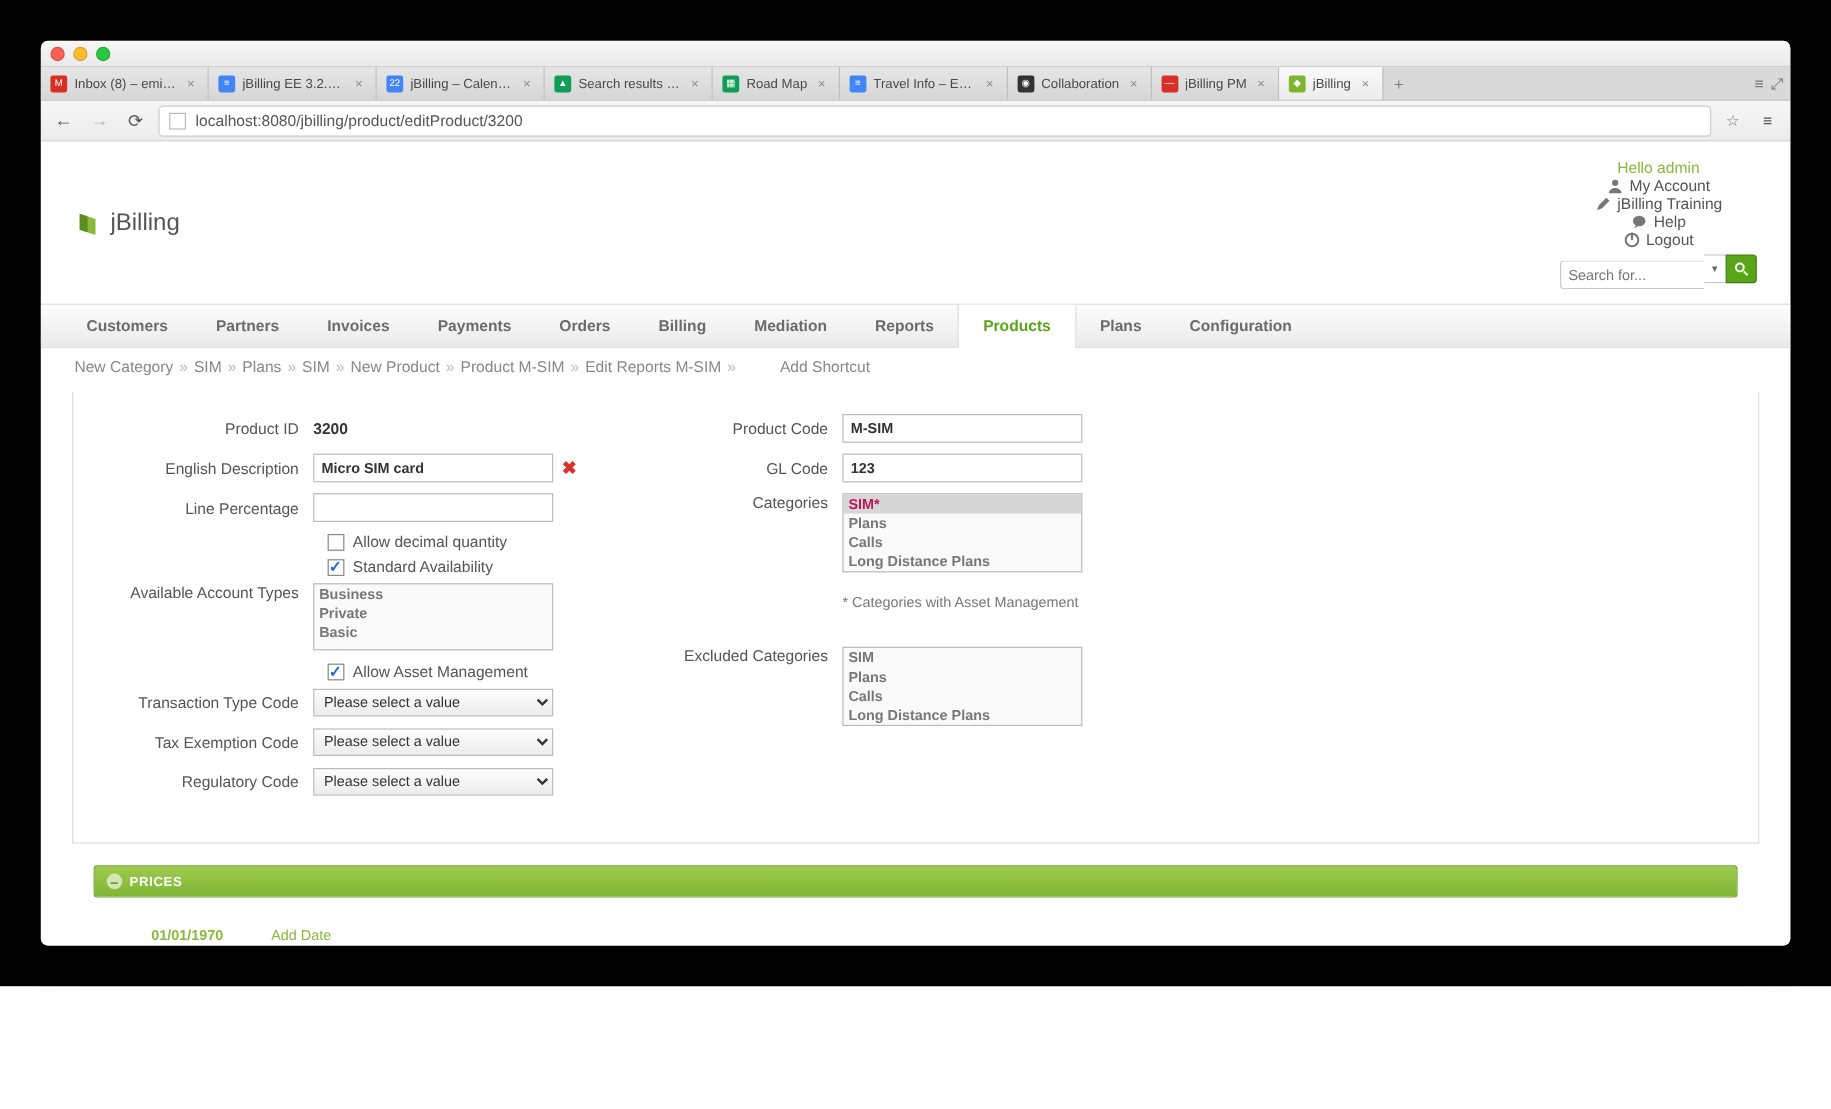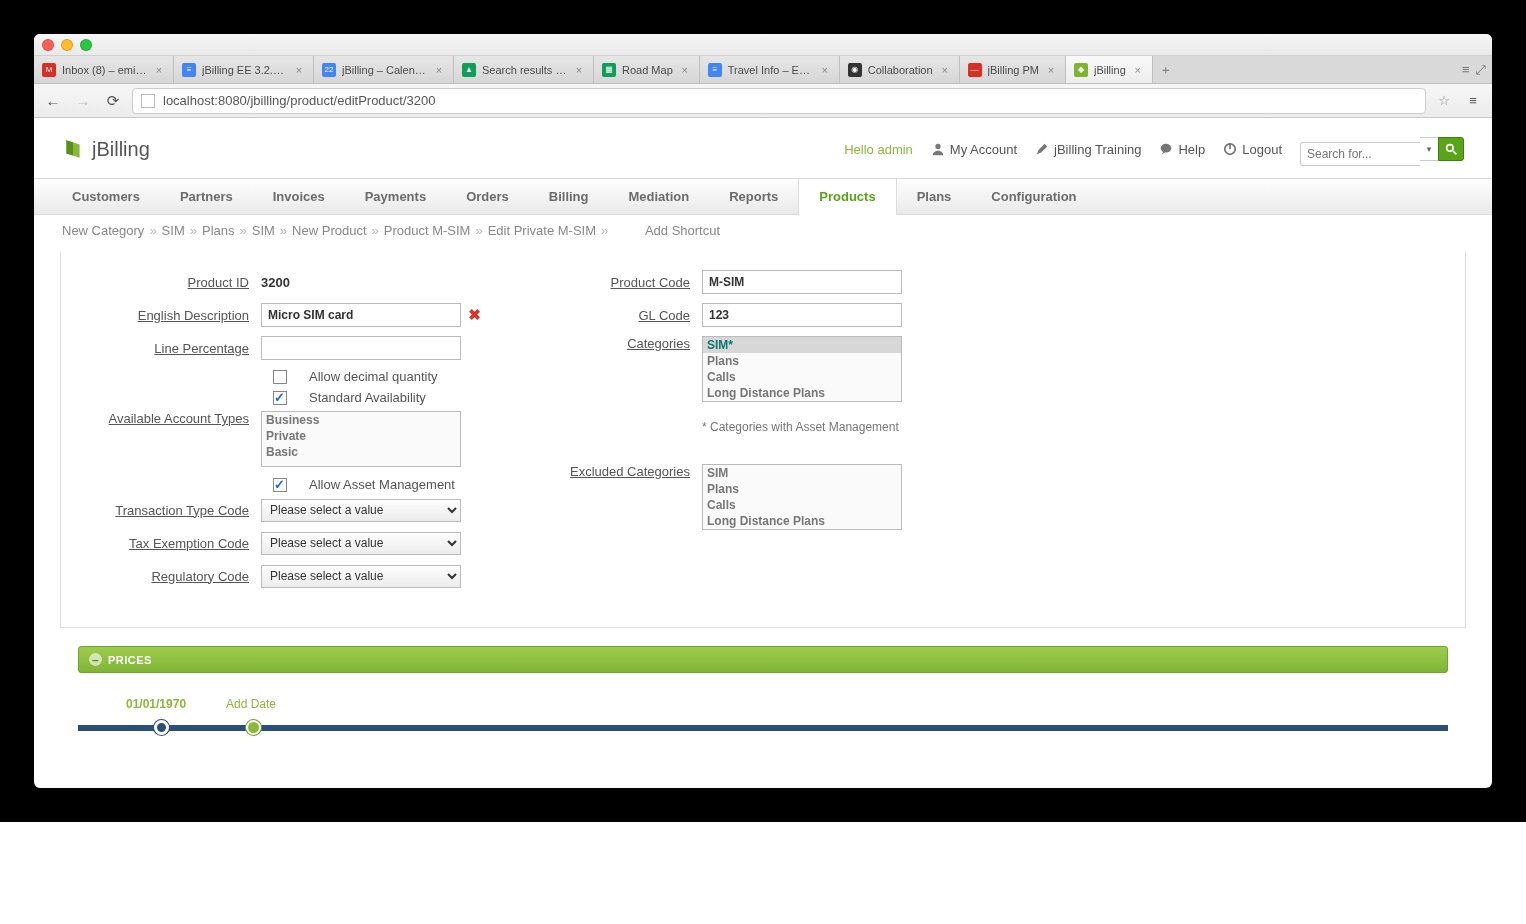--- a/index.html
+++ b/index.html
@@ -25,21 +25,21 @@
   .tb-btn.disabled{ color:#bbb; }
   .urlbox{ flex:1; display:flex; align-items:center; gap:8px; background:#fff; border:1px solid #ccc; border-radius:4px; height:26px; padding:0 8px; font-size:13px; color:#555;}
   .urlbox .page-icon{ width:14px; height:14px; border:1px solid #bbb; background:#fff;}
   .star{ width:20px; text-align:center; color:#888; }
   .menu{ width:22px; height:22px; display:flex; align-items:center; justify-content:center; color:#555;}
   
   .app{ background:#fff;}
   .app-header{ display:flex; align-items:center; padding:14px 28px 12px 28px; }
   .brand{ display:flex; align-items:center; gap:8px; color:#555; font-size:20px;}
   .brand .logo{ width:22px; height:22px; }
-  .header-right{ margin-left:auto; display:flex; align-items:center; gap:18px; font-size:13px;}
+  .header-right{ margin-left:auto; display:flex; align-items:center; font-size:13px;flex-direction:column;}
   .hello{ color:#8bb83b; }
   .hlink{ display:flex; align-items:center; gap:5px; color:#555; cursor:pointer;}
   .hlink .ic{ width:14px; height:14px; }
   .searchbox{ display:flex; align-items:center;}
   .searchbox input{ width:120px; height:24px; border:1px solid #ccc; border-right:none; border-radius:3px 0 0 3px; padding:0 6px; font-size:12px; color:#888;margin-top:10px;}
   .searchbox .dd{ width:18px; height:24px; border:1px solid #ccc; border-left:none; border-right:none; display:flex; align-items:center; justify-content:center; font-size:9px; color:#666;}
   .searchbox .go{ width:26px; height:24px; background:#58a618; border:1px solid #3f7d11; border-radius:0 3px 3px 0; display:flex; align-items:center; justify-content:center; color:#fff;}
   
   .mainnav{ border-top:1px solid #dcdcdc; border-bottom:1px solid #dcdcdc; background:linear-gradient(#fdfdfd 0%, #f3f3f3 55%, #e9e9e9 100%);}
   .mainnav ul{ list-style:none; display:flex; padding:0 18px;text-align:center;}
@@ -52,31 +52,31 @@
   .crumbs .shortcut{ margin-left:28px; color:#888;}
   
   .panel{ margin:6px 26px 0 26px; }
   .panel-hd{ background:linear-gradient(#9ecb4d,#7fb536); color:#fff; font-size:11px; font-weight:bold; letter-spacing:.5px; padding:6px 10px; border:1px solid #6fa52a; border-radius:3px 3px 0 0; display:flex; align-items:center; gap:6px;}
   .collapse-ic{ width:13px; height:13px; border-radius:50%; background:rgba(255,255,255,.6); display:inline-flex; align-items:center; justify-content:center; color:#5a8f20; font-size:12px; line-height:1;}
   .panel-body{ background:#fff; border:1px solid #dcdcdc; border-top:none; padding:18px 0 30px 0;}
   
   .form{ display:flex; gap:70px; padding:0 40px;}
   .col{ flex:0 0 auto;}
   .row{ display:flex; align-items:center; margin-bottom:9px; min-height:24px;}
-  .lbl{ width:160px; text-align:right; padding-right:12px; font-size:13px; color:#555;text-decoration:underline;}
+  .lbl{ width:160px; text-align:right; padding-right:12px; font-size:13px; color:#555;}
   .col2 .lbl{ width:150px;}
   .val-static{ font-weight:bold; color:#333;}
   .txt{ width:200px; height:24px; border:1px solid #bbb; padding:0 6px; font-size:12px; color:#333;}
   .txt-wide{ width:200px;}
   .sel{ width:200px; height:23px; border:1px solid #bbb; background:linear-gradient(#fdfdfd,#ececec); font-size:12px; color:#333; padding:0 4px;}
   .multi{ width:200px; border:1px solid #bbb; background:#fafafa; font-size:12px; color:#777;}
   .multi div{ padding:1px 4px; font-weight:bold;}
   .multi.scroll{ height:56px; overflow-y:auto;}
-  .multi .sel-item{ background:#d7d7d7; color:#0f766e;}
-  .chk-row{ display:flex; align-items:center; gap:22px; padding-left:172px; margin:6px 0;}
+  .multi .sel-item{ background:#d7d7d7; color:#be185d;}
+  .chk-row{ display:flex; align-items:center; gap:7px; padding-left:172px; margin:6px 0;}
   .chk{ width:14px; height:14px; border:1px solid #888; background:#fff; position:relative; cursor:pointer;}
   .chk.checked::after{ content:"✓"; position:absolute; top:-2px; left:0; font-size:13px; color:#1e6bd6; font-weight:bold;}
   .helper{ font-size:12px; color:#777; padding-left:162px; margin-top:4px;}
   .ic-add{ width:15px; height:15px; border-radius:50%; background:#58a618; display:inline-flex; align-items:center; justify-content:center; color:#fff; font-size:12px; margin-left:6px; cursor:pointer; border:1px solid #3f7d11;}
   .ic-del{ width:15px; height:15px; display:inline-flex; align-items:center; justify-content:center; color:#d9332a; font-size:15px; margin-left:6px; cursor:pointer; font-weight:bold;}
   
   .prices{ margin:18px 44px 0 44px;}
   .timeline{ position:relative; height:56px; margin-top:22px;}
   .timeline .bar{ position:absolute; left:0; right:0; top:30px; height:6px; background:#2b4d7a;}
   .timeline .pt{ position:absolute; top:25px; width:15px; height:15px; border-radius:50%; background:#2b4d7a; border:3px solid #fff; box-shadow:0 0 0 1px #2b4d7a;}
@@ -223,21 +223,21 @@
             <li>Billing</li>
             <li>Mediation</li>
             <li>Reports</li>
             <li class="active">Products</li>
             <li>Plans</li>
             <li>Configuration</li>
           </ul>
     </nav>
 
     <div class="crumbs">
-      <span id="crumbTrail"><a>New Category</a><span class="sep">»</span><a>SIM</a><span class="sep">»</span><a>Plans</a><span class="sep">»</span><a>SIM</a><span class="sep">»</span><a>New Product</a><span class="sep">»</span><a>Product M-SIM</a><span class="sep">»</span><a>Edit Private M-SIM</a><span class="sep">»</span></span>
+      <span id="crumbTrail"><a>New Category</a><span class="sep">»</span><a>SIM</a><span class="sep">»</span><a>Plans</a><span class="sep">»</span><a>SIM</a><span class="sep">»</span><a>New Product</a><span class="sep">»</span><a>Product M-SIM</a><span class="sep">»</span><a>Edit Reports M-SIM</a><span class="sep">»</span></span>
       <a class="shortcut">Add Shortcut</a>
     </div>
 
     <div class="panel">
       <div class="panel-body">
         <div class="form">
 
           <div class="col">
             <div class="row">
               <span class="lbl">Product ID</span>

